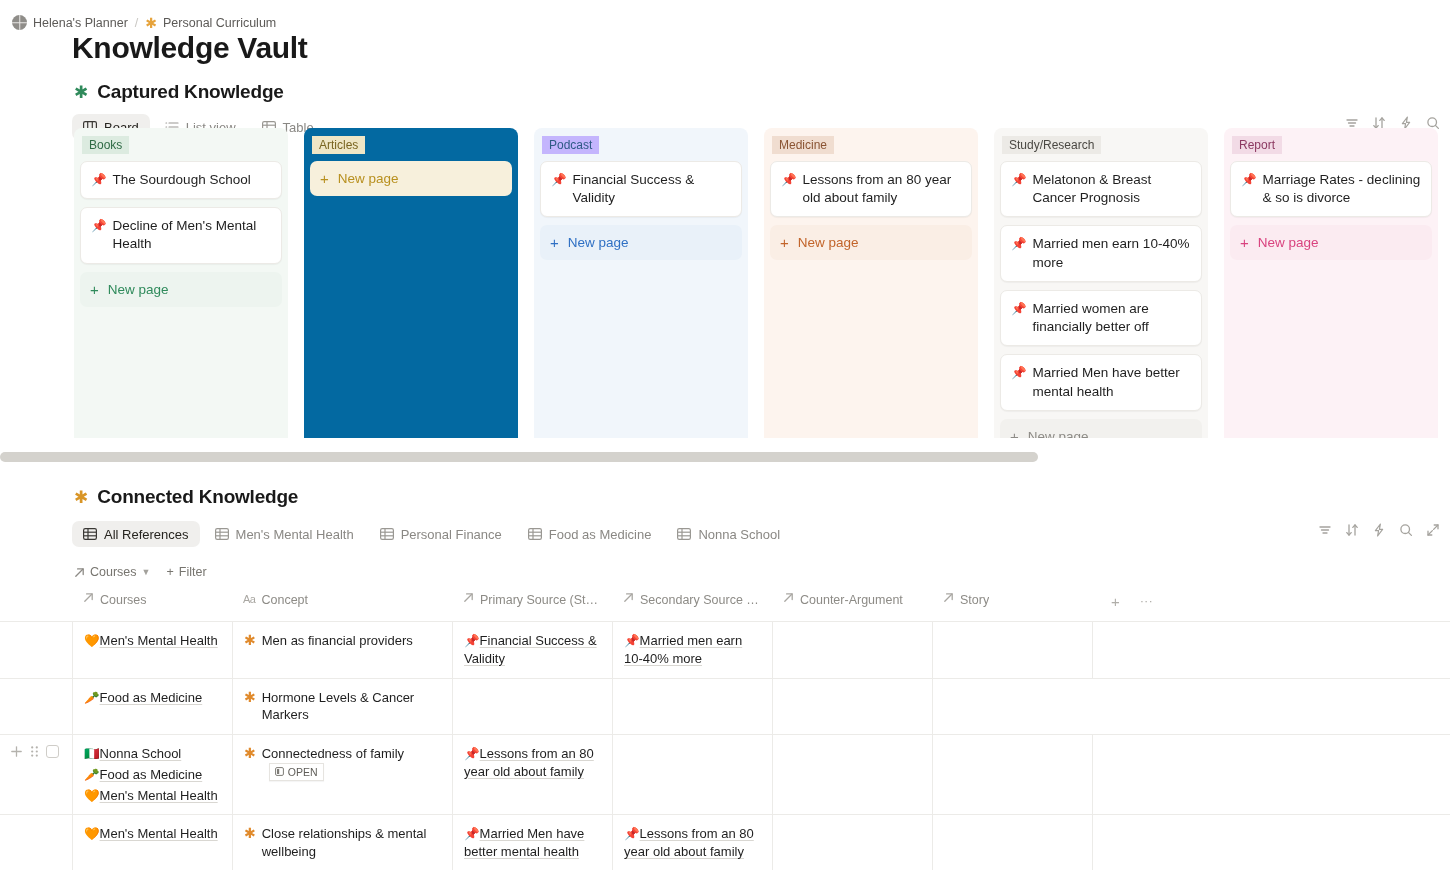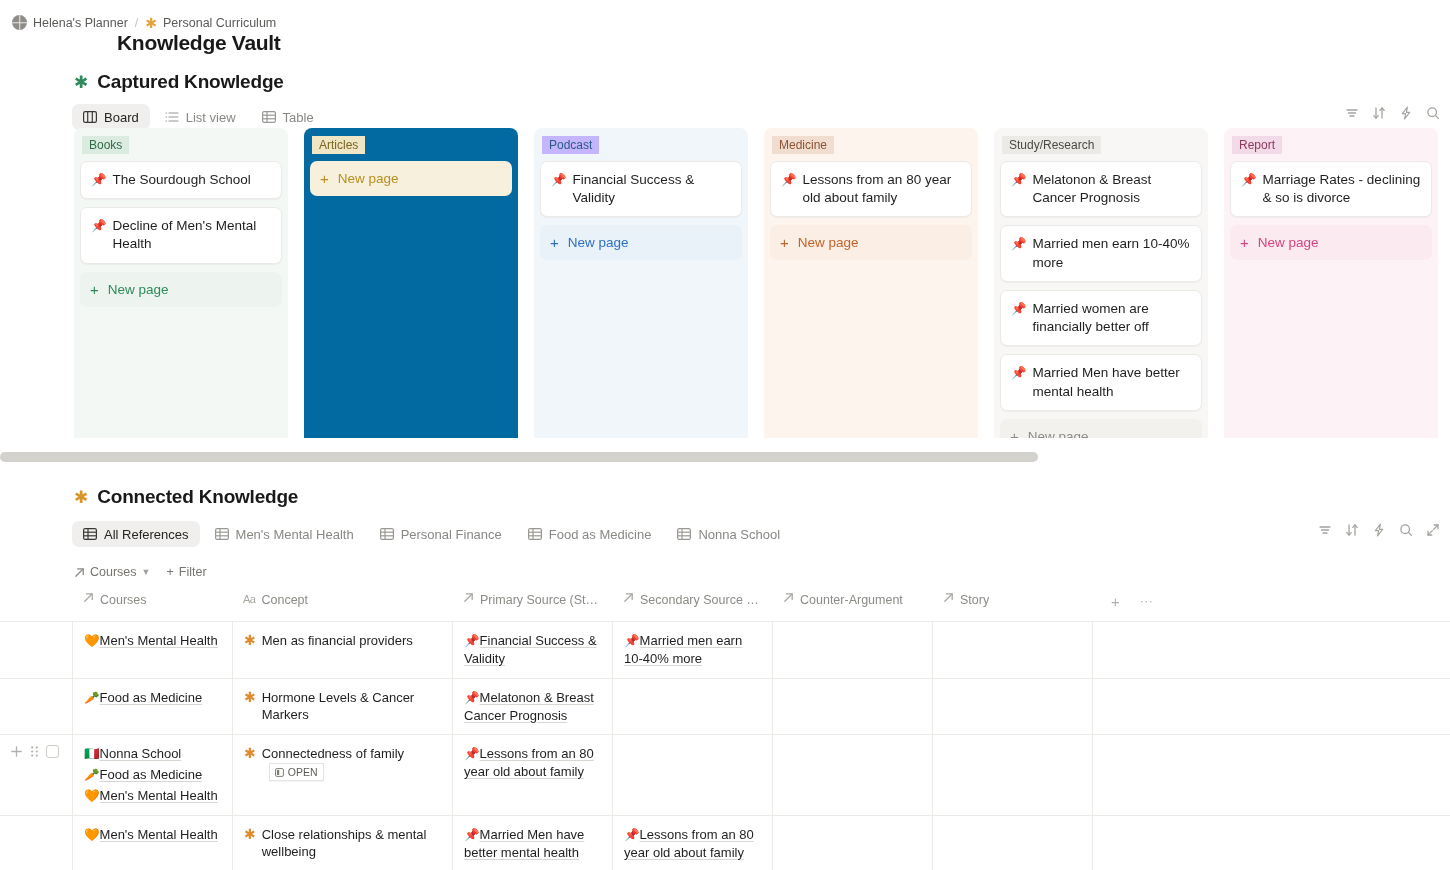--- a/index.html
+++ b/index.html
@@ -30,22 +30,22 @@
   .bc-globe::after {
     content: ""; position: absolute; top: 50%; left: 0; width: 100%; height: 1.5px;
     background: #e9e8e5; transform: translateY(-50%);
   }
   .bc-sep { color: #c9c7c3; font-size: 12.5px; margin: 0 1px; }
   .bc-star { color: #e6a33c; font-size: 14px; line-height: 1; }
   .bc-item { white-space: nowrap; }
 
   
   .page-title {
-    font-size: 21px; font-weight: bold; letter-spacing: -0.3px;
-    padding: 7px 0 0 72px; color: #191919; margin-left: 45px;
+    font-size: 30px; font-weight: bold; letter-spacing: -0.3px;
+    padding: 7px 0 0 72px; color: #191919;
   }
 
   
   .section-head {
     display: flex; align-items: center; gap: 9px;
     padding-left: 74px; margin-top: 16px;
   }
   .section-head .sh-icon { font-size: 17px; line-height: 1; }
   .section-head .sh-icon.green { color: #2f8a5b; }
   .section-head .sh-icon.amber { color: #d99526; }
@@ -508,25 +508,20 @@
         <div class="gutter"></div>
         <div class="tcell c-courses">
           <div>
             <span class="relline"><span class="emj">🥕</span><span class="rel">Food as Medicine</span></span>
           </div>
         </div>
         <div class="tcell c-concept">
           <span class="concept-star">✱</span>
           <span>Hormone Levels &amp; Cancer Markers</span>
         </div>
-        <div class="tcell c-primary">
-          <div>
-            <span class="relline"><span class="emj">📌</span><span class="rel">Melatonon &amp; Breast Cancer Prognosis</span></span>
-          </div>
-        </div>
         <div class="tcell c-secondary"></div>
         <div class="tcell c-counter"></div>
         <div class="tcell c-story"></div>
         <div class="tcell c-add"></div>
       </div>
       <div class="trow">
         <div class="gutter">
           <div class="rowctl">
             <span class="rc">
               <svg width="13" height="13" viewBox="0 0 13 13">

